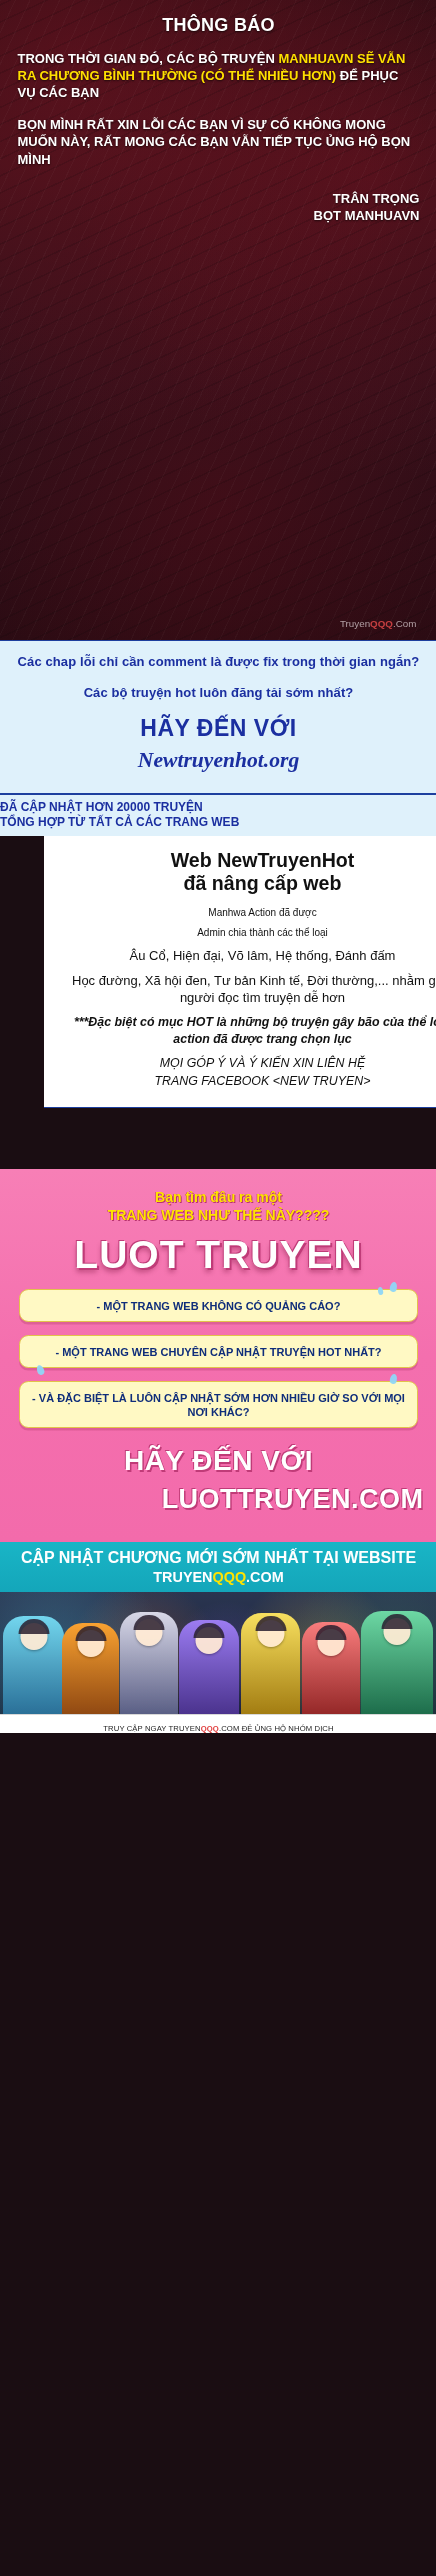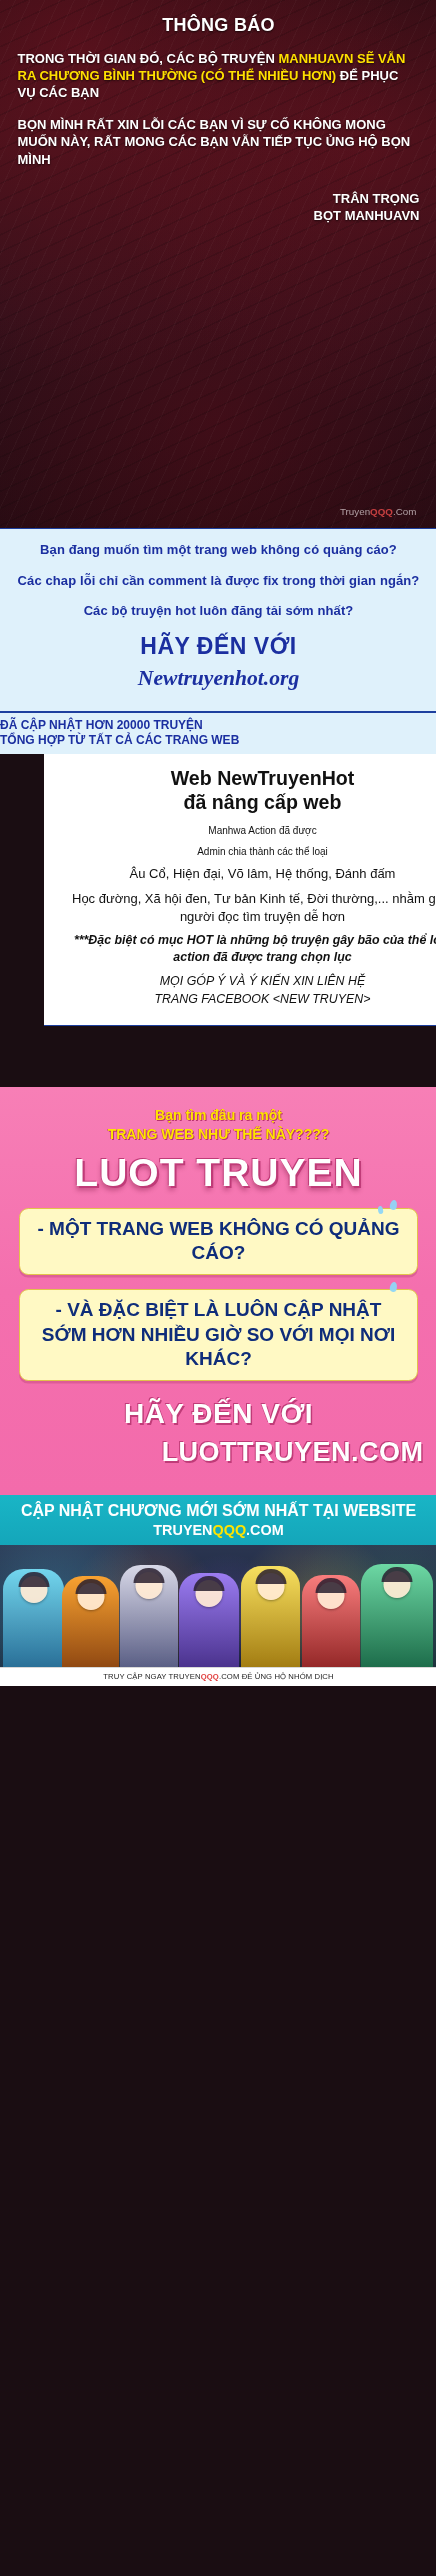--- a/index.html
+++ b/index.html
@@ -8,21 +8,21 @@
     background:#1a0d12;
     font-family:"Liberation Sans", sans-serif;
     -webkit-font-smoothing:antialiased;
   }
   .page{position:relative;width:437px;height:2736px;overflow:hidden;}
 
   
   .notice{
     position:relative;
     width:437px;
-    height:528px;
+    height:640px;
     background:
       radial-gradient(circle at 18% 10%, rgba(120,20,35,.55), transparent 55%),
       radial-gradient(circle at 85% 28%, rgba(110,18,32,.5), transparent 50%),
       radial-gradient(circle at 50% 80%, rgba(90,14,26,.45), transparent 60%),
       linear-gradient(180deg,#2a0d13 0%, #3a1018 25%, #30101a 60%, #250b12 100%);
     overflow:hidden;
   }
   .notice:before{
     content:"";
     position:absolute;inset:0;
@@ -175,21 +175,21 @@
     text-shadow:2.1px 2.1px 0 #c03b78, -1px -1px 0 #c03b78, 0 3.6px 5.2px rgba(120,20,60,.45);
   }
   .bubble{
     position:relative;
     background:#fff9c4;
     border:1.5px solid #e2c24a;
     border-radius:9.3px;
     margin:0 5.2px 13.4px 5.2px;
     padding:8.2px 11.3px;
     color:#0f2d7a;
-    font-size:19px;
+    font-size:11px;
     font-weight:bold;
     line-height:1.3;
     text-align:center;
     box-shadow:0 2.6px 0 rgba(180,60,110,.35);
   }
   .drop{
     position:absolute;
     width:7.2px;height:10.3px;
     background:#8fd6f7;
     border-radius:50% 50% 50% 50%/60% 60% 40% 40%;
@@ -289,21 +289,21 @@
     background:rgba(40,30,45,.85);
   }
 
   
   .bottombar{
     width:437px;
     height:19.6px;
     background:#ffffff;
     border-top:0.5px solid #d8d8d8;
     display:flex;
-    align-items:center;
+    align-items:flex-end;
     justify-content:center;
     box-sizing:border-box;
   }
   .bottombar span{
     color:#222222;
     font-size:7.7px;
     letter-spacing:0.1px;
   }
   .bottombar .qq{color:#e03b3b;font-weight:bold;}
 </style>
@@ -329,21 +329,20 @@
         <div>TRÂN TRỌNG</div>
         <div>BỌT MANHUAVN</div>
       </div>
     </div>
     <div class="watermark">
       <span>Truyen</span><span class="wm-q">QQQ</span><span>.Com</span>
     </div>
   </section>
 
   <section class="promo">
-    <div class="line q">Bạn đang muốn tìm một trang web không có quảng cáo?</div>
     <div class="line q">Các chap lỗi chỉ cần comment là được fix trong thời gian ngắn?</div>
     <div class="line q">Các bộ truyện hot luôn đăng tải sớm nhất?</div>
     <div class="cta">HÃY ĐẾN VỚI</div>
     <div class="url">Newtruyenhot.org</div>
   </section>
   <div class="promo-footer">
     <div>ĐÃ CẬP NHẬT HƠN 20000 TRUYỆN</div>
     <div>TỔNG HỢP TỪ TẤT CẢ CÁC TRANG WEB</div>
   </div>
 
@@ -370,20 +369,24 @@
         <span>TRANG WEB NHƯ THẾ NÀY????</span>
       </div>
       <div class="brand">LUOT TRUYEN</div>
 
       <div class="bubble">
         <span class="drop d1"></span>
         <span class="drop d2"></span>
         <span>- MỘT TRANG WEB KHÔNG CÓ QUẢNG CÁO?</span>
       </div>
 
+      <div class="bubble">
+        <span class="drop d3"></span>
+        <span>- MỘT TRANG WEB CHUYÊN CẬP NHẬT TRUYỆN HOT NHẤT?</span>
+      </div>
 
       <div class="bubble">
         <span class="drop d1"></span>
         <span>- VÀ ĐẶC BIỆT LÀ LUÔN CẬP NHẬT SỚM HƠN NHIỀU GIỜ SO VỚI MỌI NƠI KHÁC?</span>
       </div>
 
       <div class="cta2">HÃY ĐẾN VỚI</div>
       <div class="url2">LUOTTRUYEN.COM</div>
     </div>
   </section>

